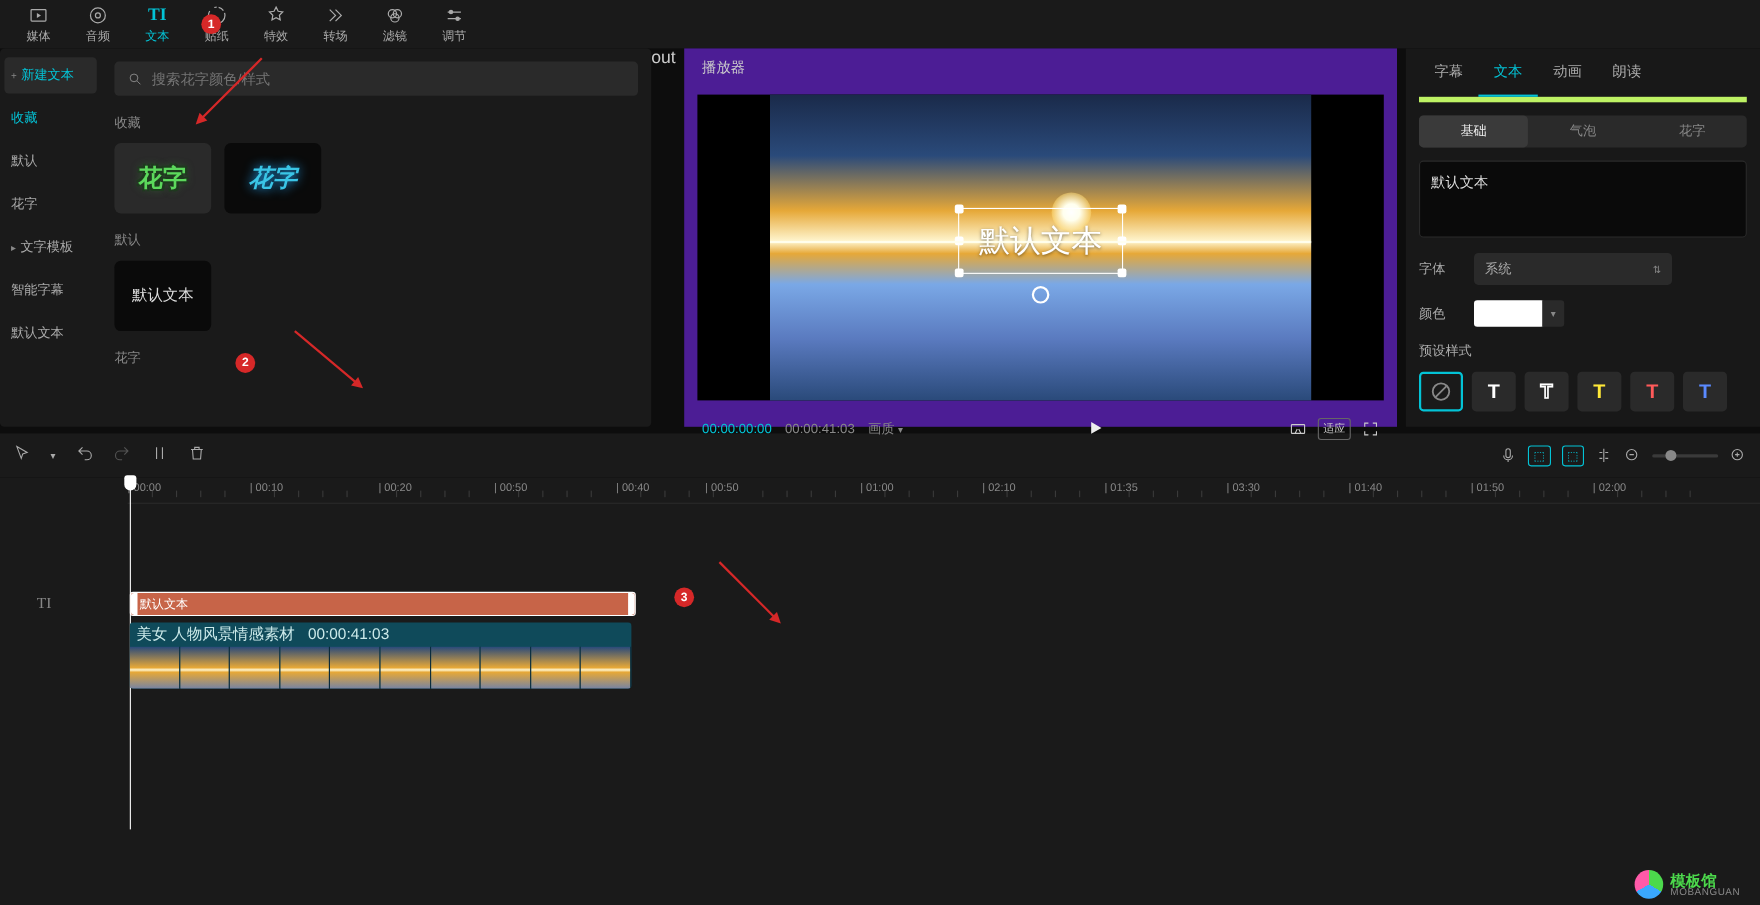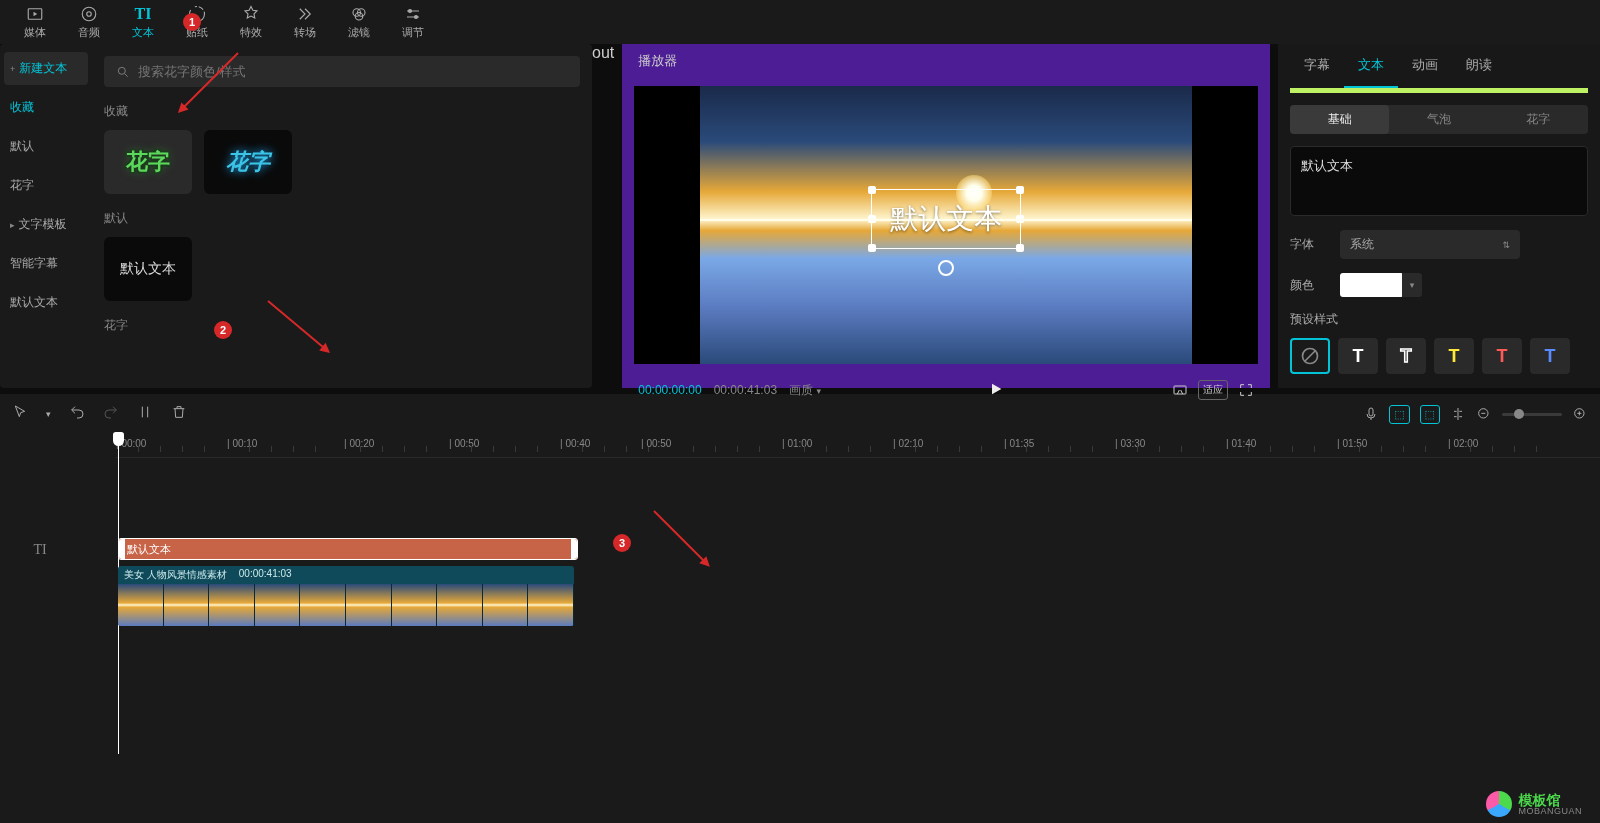--- a/index.html
+++ b/index.html
@@ -92,21 +92,21 @@
 .track-area { position: relative; margin-top: 80px; }
 .track-row { display: flex; align-items: center; height: 24px; margin-bottom: 4px; }
 .track-head { width: 80px; display: flex; align-items: center; justify-content: center; gap: 8px; }
 .track-icon { color: #888; font-size: 14px; }
 .cover-btn { width: 36px; height: 58px; background: #2a2a2a; display: flex; align-items: center; justify-content: center; font-size: 11px; color: #bbb; border-radius: 2px; }
 .text-clip { position: absolute; left: 118px; top: 0; height: 22px; width: 460px; background: #c76448; border-radius: 3px; border: 1px solid #fff; display: flex; align-items: center; padding: 0 8px; font-size: 11px; color: #fff; }
 .text-clip .grip { position: absolute; top: 0; bottom: 0; width: 6px; background: #fff; }
 .text-clip .grip.left { left: 0; border-radius: 3px 0 0 3px; }
 .text-clip .grip.right { right: 0; border-radius: 0 3px 3px 0; }
 .video-track { position: absolute; left: 118px; top: 28px; height: 60px; width: 456px; background: #0f4a5a; border-radius: 3px; overflow: hidden; }
-.video-track-header { font-size: 10px; color: #cceaea; padding: 2px 6px; display: flex; gap: 12px; }
+.video-track-header { font-size: 14px; color: #cceaea; padding: 2px 6px; display: flex; gap: 12px; }
 .thumbs { display: flex; height: 42px; }
 .thumb { flex: 1; background: linear-gradient(to bottom, #2a4a7a 0%, #e6a838 45%, #fff6d0 50%, #e6a838 55%, #5a7abf 100%); border-right: 1px solid #0a2a3a; }
 
 
 .annotation-badge { position: absolute; width: 18px; height: 18px; border-radius: 50%; background: #d62828; color: #fff; font-size: 11px; display: flex; align-items: center; justify-content: center; font-weight: bold; z-index: 100; }
 .arrow { position: absolute; z-index: 99; background: #d62828; height: 2px; transform-origin: right center; }
 .arrow::before { content: ""; position: absolute; left: -10px; top: -4px; border: 5px solid transparent; border-right: 10px solid #d62828; }
 
 
 .watermark { position: absolute; right: 18px; bottom: 6px; display: flex; align-items: center; gap: 6px; }

